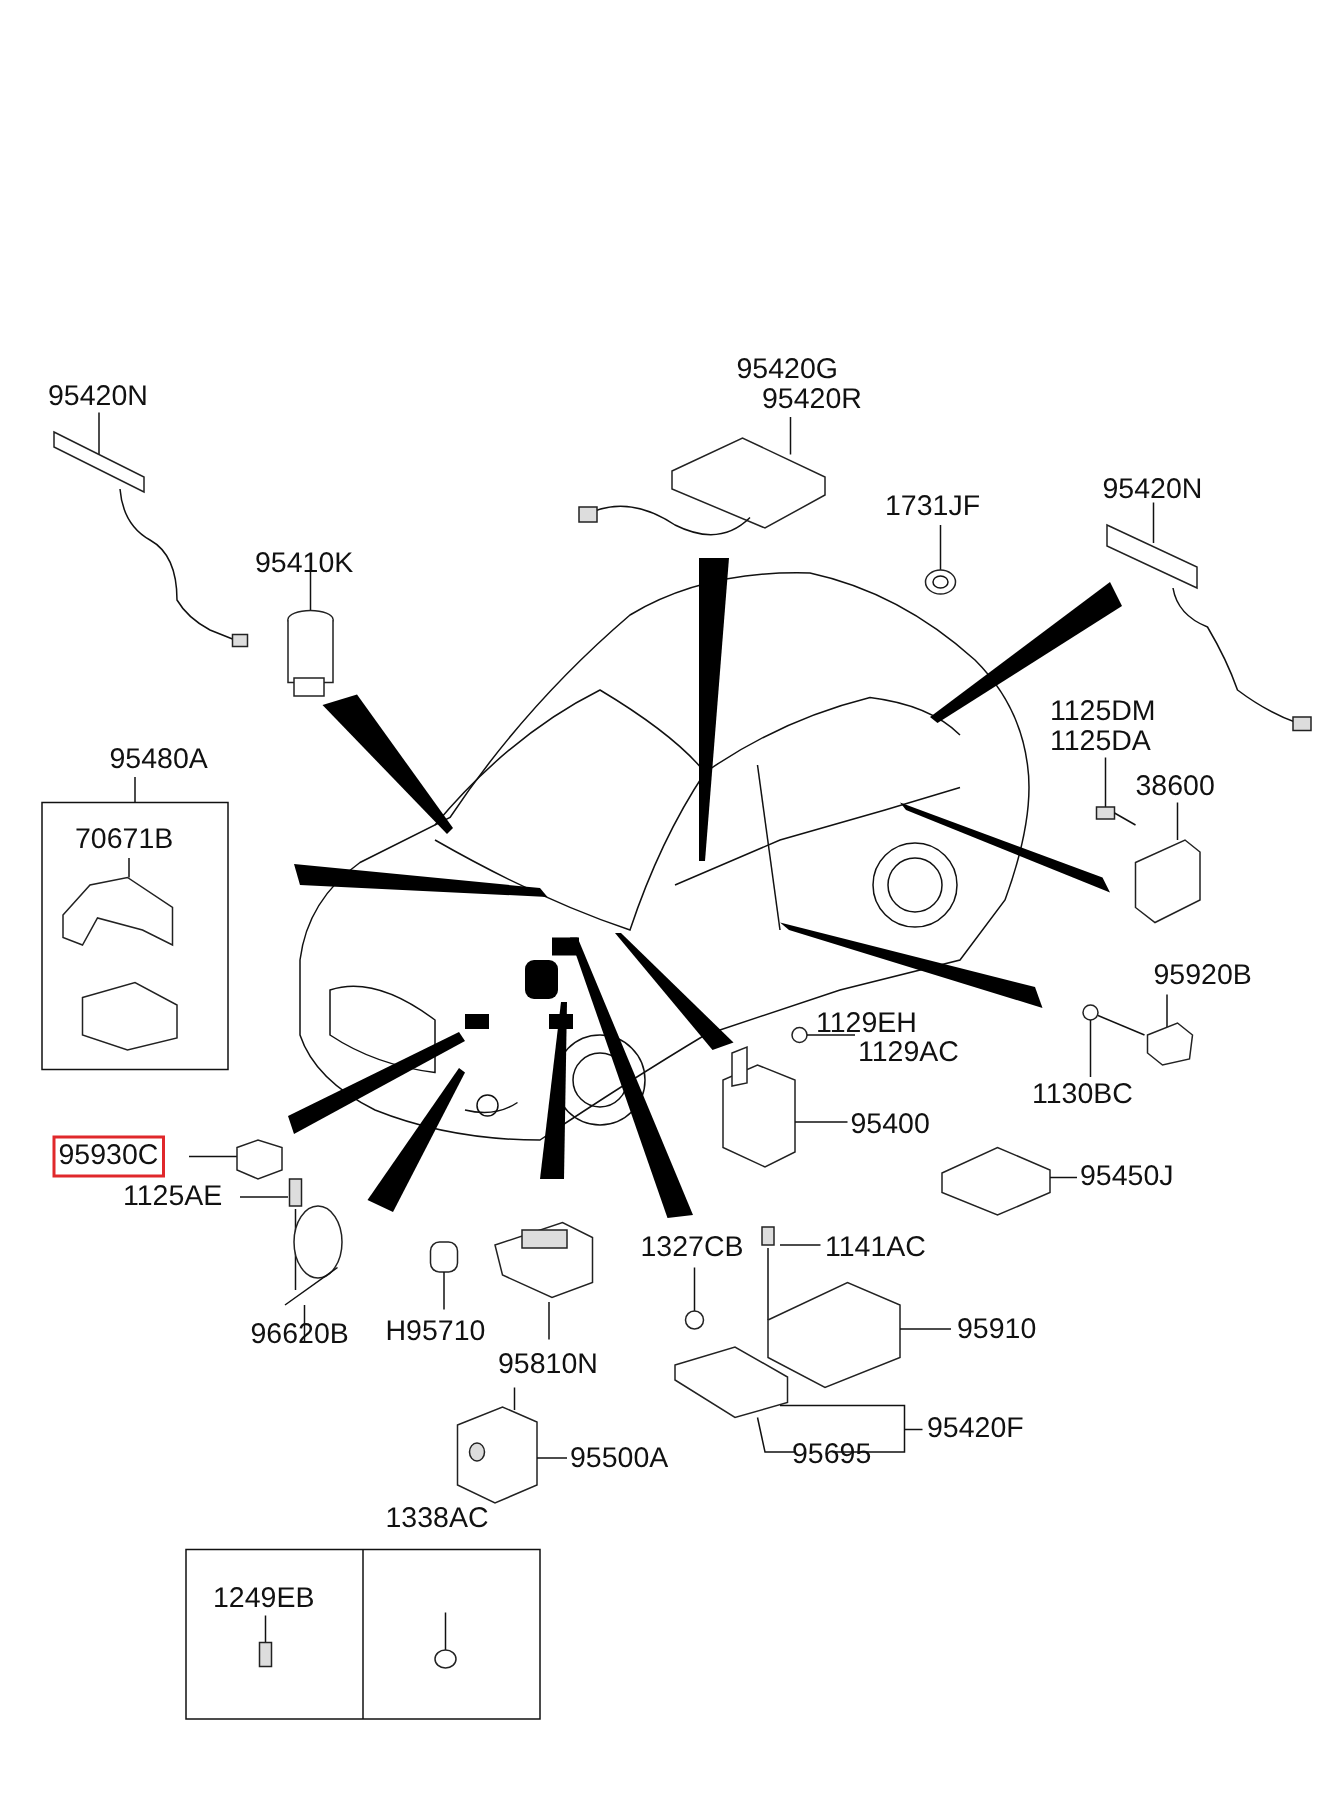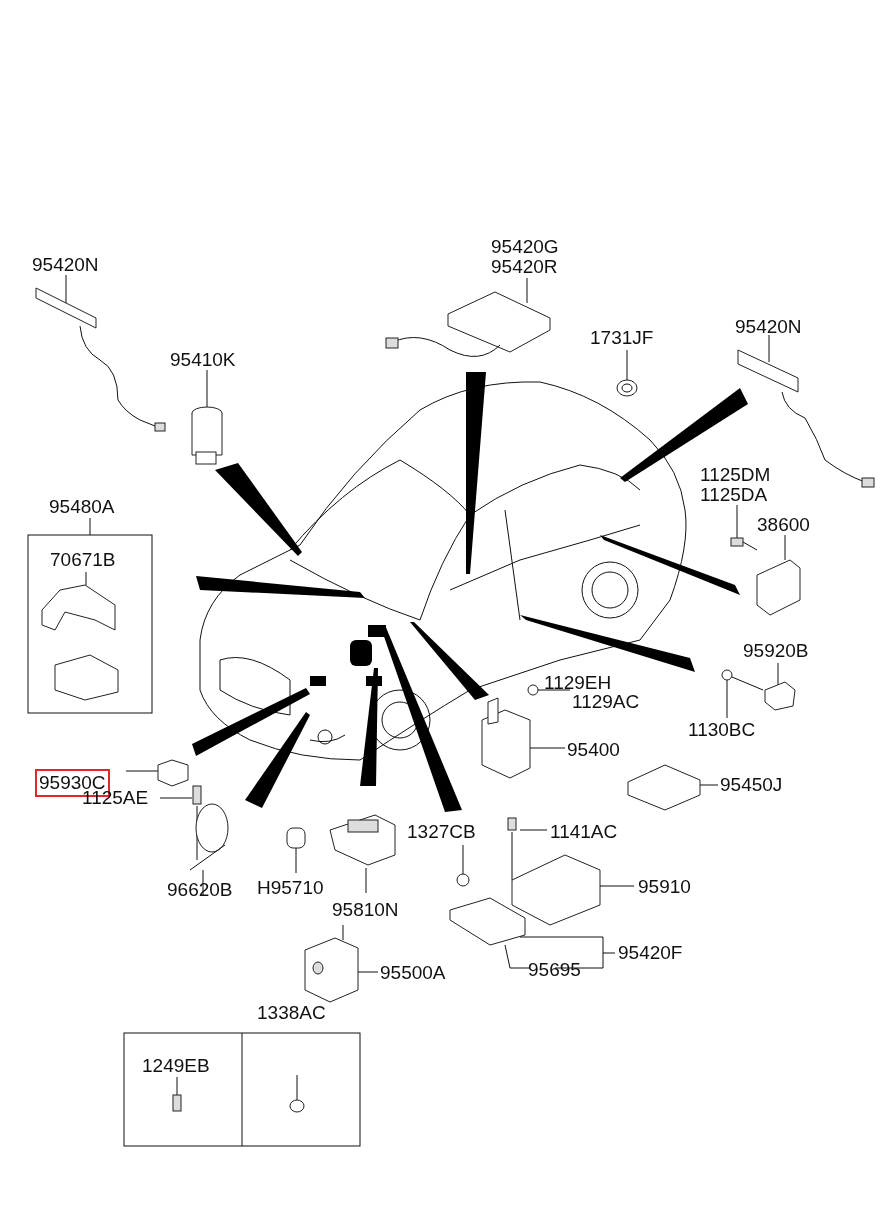--- a/index.html
+++ b/index.html
@@ -1,19 +1,19 @@
 <!DOCTYPE html>
 <html><head>
 <meta charset="utf-8">
 <style>
   html,body{margin:0;padding:0;background:#fff;}
   body{width:886px;height:1211px;position:relative;overflow:hidden;font-family:"Liberation Sans",sans-serif;}
   #diagram{position:absolute;left:0;top:0;width:748px;height:1211px;}
   .lbl{position:absolute;font-family:"Liberation Sans",sans-serif;font-size:19px;color:#111;line-height:20px;white-space:nowrap;}
-  .hl{outline:2px solid #e0282b;outline-offset:2px;margin-top:12px;}
+  .hl{outline:2px solid #e0282b;outline-offset:2px;}
   svg .ln{stroke:#111;stroke-width:1;fill:none;}
   svg .part{stroke:#222;stroke-width:1;fill:#fff;}
   svg .pd{stroke:#222;stroke-width:1;fill:#ddd;}
   svg .wedge{fill:#000;stroke:none;}
   svg .box{stroke:#111;stroke-width:1;fill:none;}
 </style>
 </head>
 <body>
 
 <div id="diagram">
@@ -171,42 +171,42 @@
     <line class="ln" x1="242" y1="1033" x2="242" y2="1146"></line>
     <line class="ln" x1="177" y1="1077" x2="177" y2="1095"></line>
     <rect class="pd" x="173" y="1095" width="8" height="16"></rect>
     <line class="ln" x1="297" y1="1075" x2="297" y2="1100"></line>
     <ellipse class="part" cx="297" cy="1106" rx="7" ry="6"></ellipse>
   </g>
 </svg>
 
 
 <span class="lbl" style="left:32px;top:255px">95420N</span>
-<span class="lbl" style="left:170px;top:350px">95410K</span>
+<span class="lbl" style="left:170px;top:366px">95410K</span>
 <span class="lbl" style="left:491px;top:237px">95420G</span>
-<span class="lbl" style="left:491px;top:257px">95420R</span>
+<span class="lbl" style="left:508px;top:257px">95420R</span>
 <span class="lbl" style="left:590px;top:328px">1731JF</span>
 <span class="lbl" style="left:735px;top:317px">95420N</span>
 <span class="lbl" style="left:700px;top:465px">1125DM</span>
 <span class="lbl" style="left:700px;top:485px">1125DA</span>
 <span class="lbl" style="left:757px;top:515px">38600</span>
-<span class="lbl" style="left:49px;top:497px">95480A</span>
+<span class="lbl" style="left:73px;top:497px">95480A</span>
 <span class="lbl" style="left:50px;top:550px">70671B</span>
-<span class="lbl" style="left:743px;top:641px">95920B</span>
+<span class="lbl" style="left:769px;top:641px">95920B</span>
 <span class="lbl" style="left:688px;top:720px">1130BC</span>
 <span class="lbl" style="left:544px;top:673px">1129EH</span>
 <span class="lbl" style="left:572px;top:692px">1129AC</span>
 <span class="lbl" style="left:567px;top:740px">95400</span>
 <span class="lbl" style="left:720px;top:775px">95450J</span>
 <span class="lbl hl" style="left: 39px; top: 761px; outline-color: rgb(224, 40, 43);">95930C</span>
 <span class="lbl" style="left:82px;top:788px">1125AE</span>
 <span class="lbl" style="left:167px;top:880px">96620B</span>
 <span class="lbl" style="left:257px;top:878px">H95710</span>
 <span class="lbl" style="left:332px;top:900px">95810N</span>
-<span class="lbl" style="left:407px;top:822px">1327CB</span>
+<span class="lbl" style="left:427px;top:822px">1327CB</span>
 <span class="lbl" style="left:550px;top:822px">1141AC</span>
 <span class="lbl" style="left:638px;top:877px">95910</span>
 <span class="lbl" style="left:618px;top:943px">95420F</span>
 <span class="lbl" style="left:528px;top:960px">95695</span>
 <span class="lbl" style="left:380px;top:963px">95500A</span>
 <span class="lbl" style="left:142px;top:1056px">1249EB</span>
 <span class="lbl" style="left:257px;top:1003px">1338AC</span>
 </div>
 
 </body></html>

